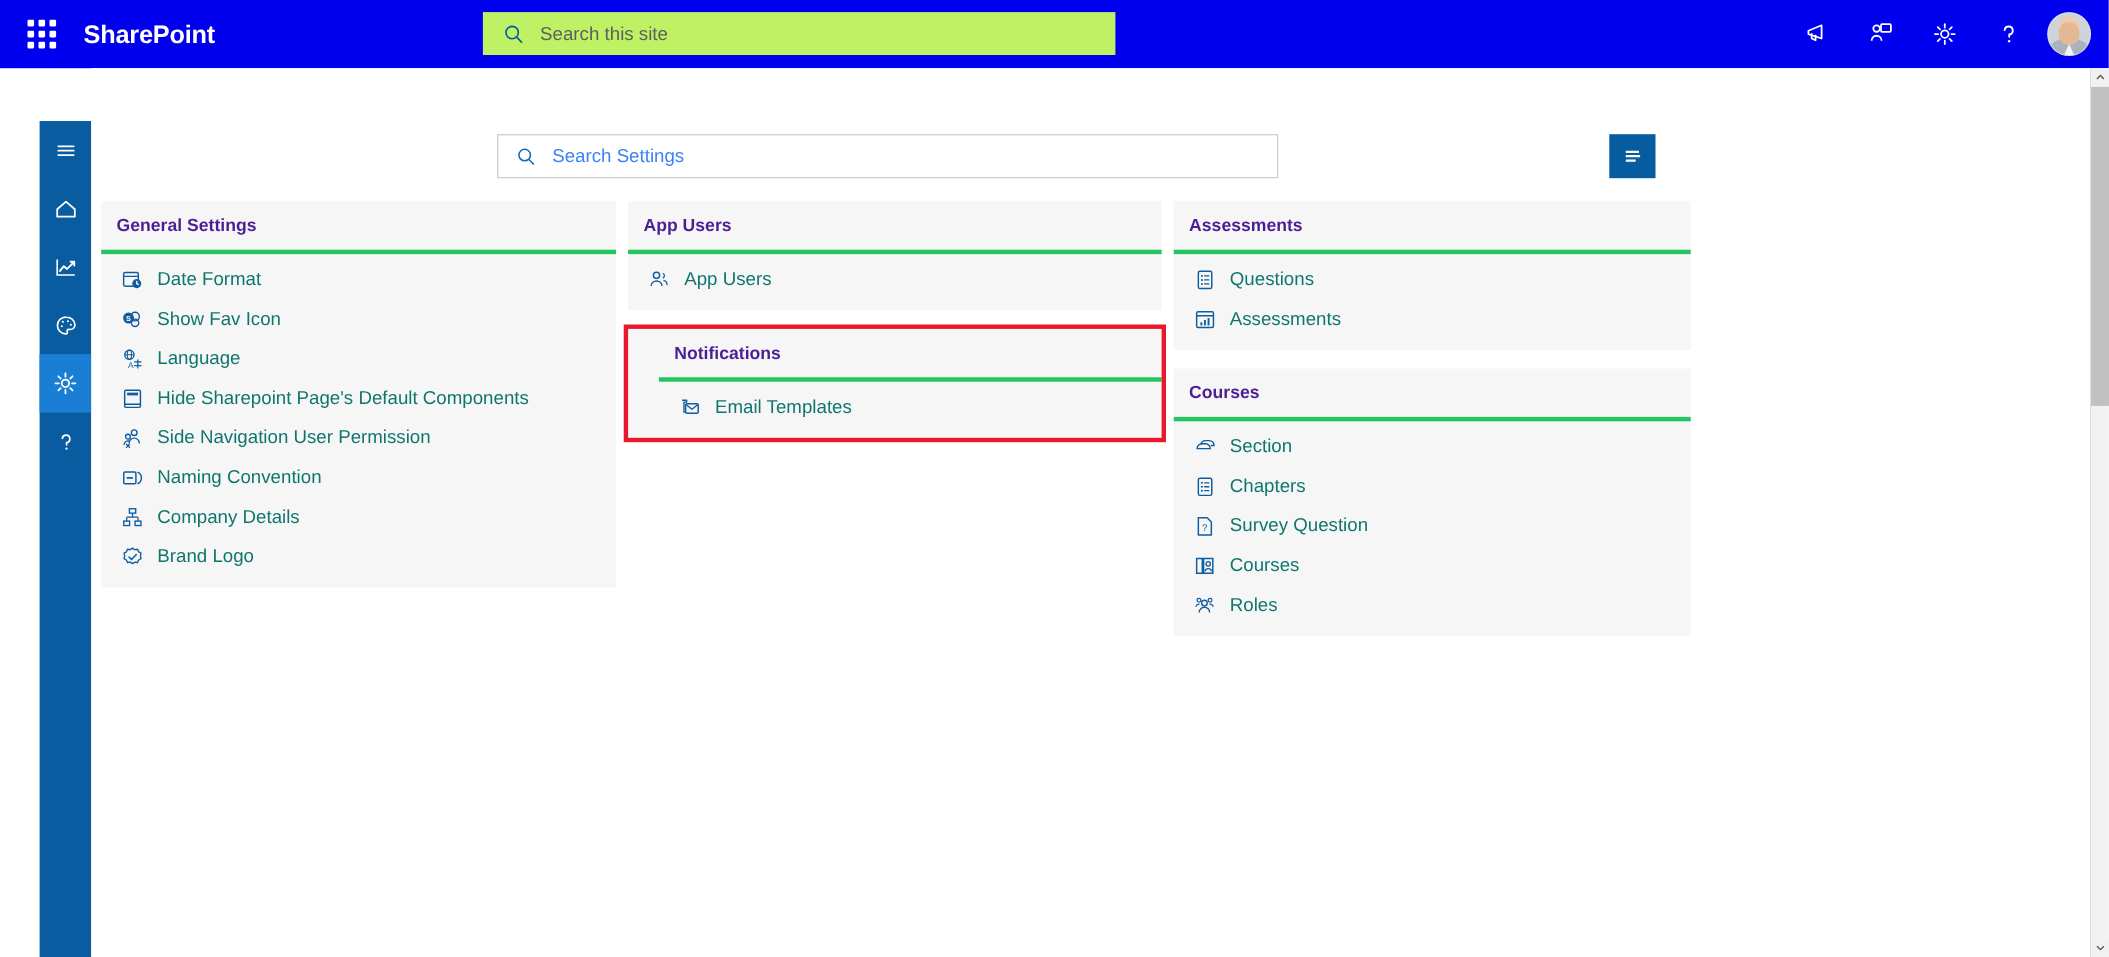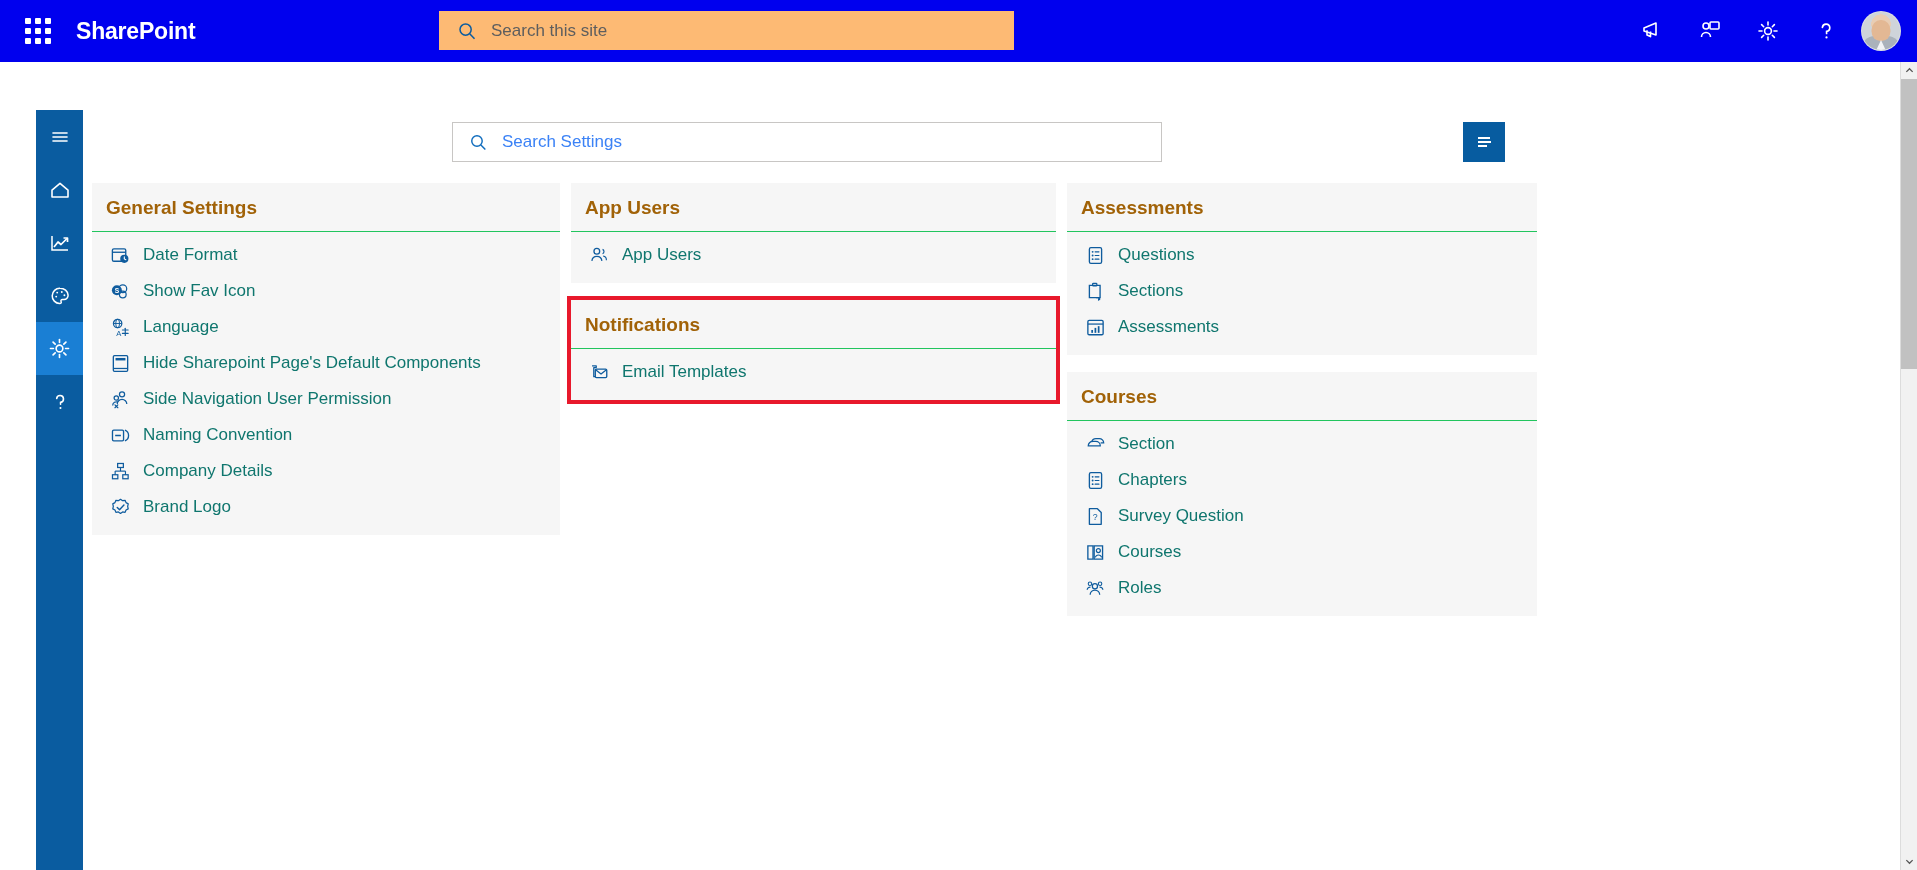--- a/index.html
+++ b/index.html
@@ -28,21 +28,21 @@
   }
   .waffle-dot { width: 6px; height: 6px; background: #fff; border-radius: 1px; }
   .suite-brand {
     color: #fff; font-size: 23px; font-weight: bold;
     margin-left: 8px; letter-spacing: -0.2px;
     white-space: nowrap; cursor: pointer;
   }
   .suite-search {
     position: absolute; left: 439px; top: 11px;
     width: 575px; height: 39px;
-    background: #fdba74;
+    background: #bef264;
     display: flex; align-items: center;
     padding-left: 18px;
   }
   .suite-search .sicon { margin-right: 14px; display: flex; }
   .suite-search .sph { color: #5e5e5e; font-size: 17px; }
   .suite-actions {
     position: absolute; right: 0; top: 0; height: 62px;
     display: flex; align-items: center; gap: 0px;
   }
   .suite-btn {
@@ -125,41 +125,42 @@
     width: 1800px;
     display: flex; gap: 11px;
   }
   .col { display: flex; flex-direction: column; gap: 17px; }
   .col-1 { width: 468px; }
   .col-2 { width: 485px; align-items: center; }
   .col-3 { width: 470px; }
 
   .card { background: #f6f6f6; width: 100%; }
   .card-head {
-    font-size: 19px; color: #a16207; font-weight: bold;
+    font-size: 16px; color: #4c1d95; font-weight: bold;
     padding: 14px 14px 12px 14px;
-    border-bottom: 1px solid #22c55e;
+    border-bottom: 4px solid #22c55e;
   }
   .card-body { padding: 5px 0 10px 0; }
   .row-item {
     display: flex; align-items: center;
     padding: 7px 14px 7px 17px;
     cursor: pointer;
   }
   .row-icon {
     width: 22px; height: 22px; margin-right: 12px;
     display: flex; align-items: center; justify-content: center;
     flex: 0 0 22px;
   }
   .row-label { font-size: 17px; color: #0f766e; white-space: nowrap; }
 
   
   .card.highlighted {
     outline: 4px solid #e8192c;
     outline-offset: 0px;
+    padding-left: 28px;
   }
 
   
   .scrollbar {
     position: absolute; right: 0; top: 62px;
     width: 17px; height: 808px;
     background: #f1f1f1;
     border-left: 1px solid #dcdcdc;
   }
   .sb-arrow {
@@ -512,31 +513,20 @@
                 <g stroke="#0f5c9e" stroke-width="1.2" stroke-linecap="round">
                   <line x1="10.6" y1="7.2" x2="14.6" y2="7.2"></line>
                   <line x1="10.6" y1="11" x2="14.6" y2="11"></line>
                   <line x1="10.6" y1="14.8" x2="14.6" y2="14.8"></line>
                 </g>
               </svg>
             </span>
             <span class="row-label">Questions</span>
           </div>
 
-          <div class="row-item">
-            <span class="row-icon">
-              <svg width="21" height="21" viewBox="0 0 22 22">
-                <path d="M4.6 4.6 h11.2 v12.8 h-11.2 Z" fill="none" stroke="#0f5c9e" stroke-width="1.4"></path>
-                <rect x="8" y="2.4" width="4.4" height="2.8" rx="0.8" fill="none" stroke="#0f5c9e" stroke-width="1.3"></rect>
-                <polyline points="11.6,17.4 15.2,17.4 15.2,19.6" fill="none" stroke="#0f5c9e" stroke-width="1.3"></polyline>
-                <polyline points="13.6,18.2 15.8,19.3 13.6,20.4" fill="#0f5c9e" stroke="#0f5c9e" stroke-width="0.8"></polyline>
-              </svg>
-            </span>
-            <span class="row-label">Sections</span>
-          </div>
 
           <div class="row-item">
             <span class="row-icon">
               <svg width="21" height="21" viewBox="0 0 22 22">
                 <rect x="3" y="3.6" width="16" height="15" rx="1.4" fill="none" stroke="#0f5c9e" stroke-width="1.4"></rect>
                 <line x1="3" y1="7.4" x2="19" y2="7.4" stroke="#0f5c9e" stroke-width="1.3"></line>
                 <g fill="#0f5c9e">
                   <rect x="6.6" y="13.6" width="1.8" height="3"></rect>
                   <rect x="10" y="11.4" width="1.8" height="5.2"></rect>
                   <rect x="13.4" y="9.6" width="1.8" height="7"></rect>

